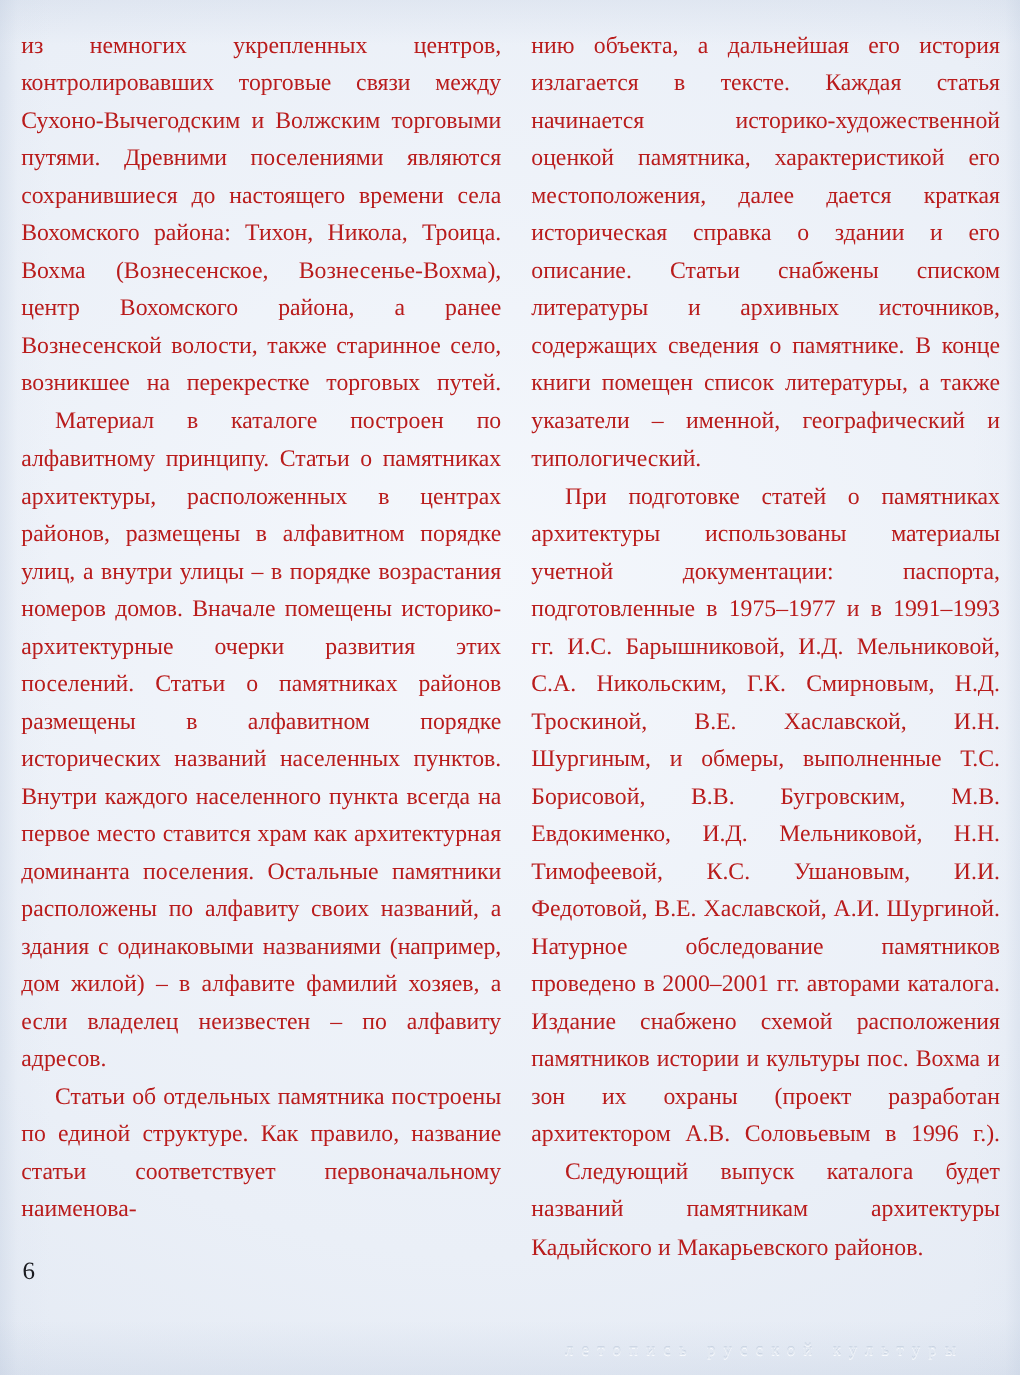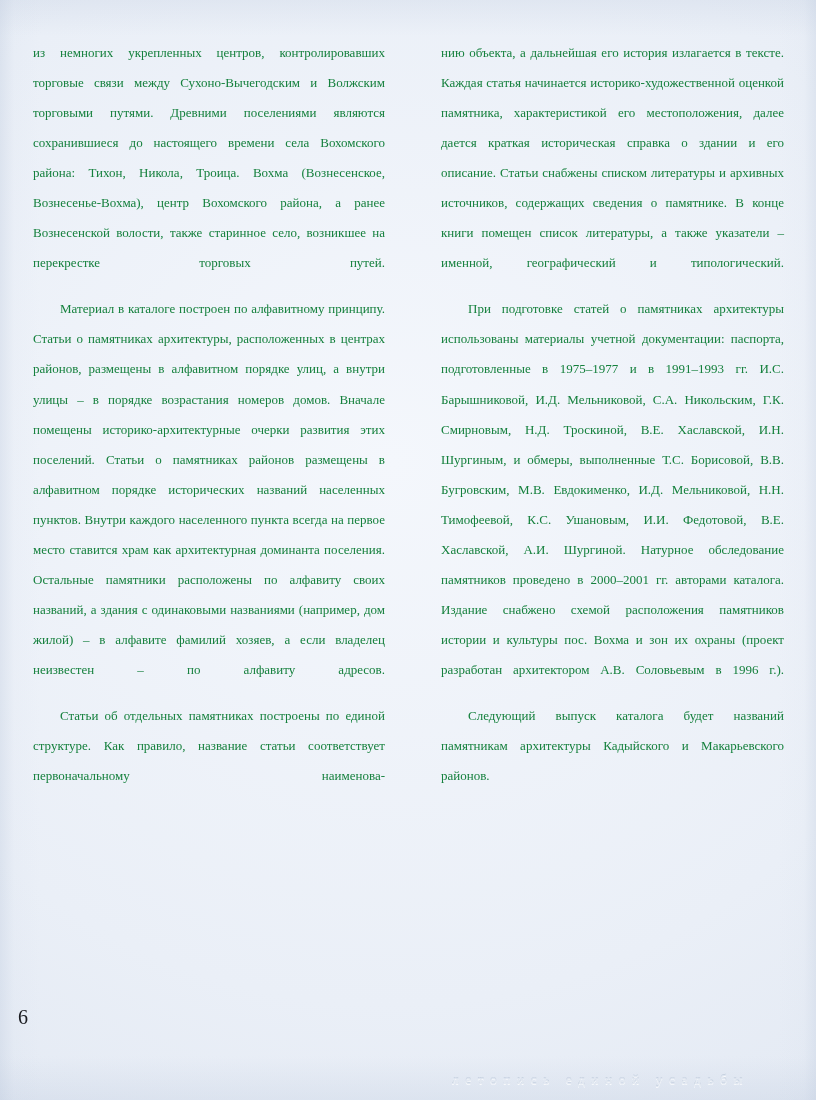--- a/index.html
+++ b/index.html
@@ -47,27 +47,27 @@
 
   .col {
     position: absolute;
     top: 0;
     width: 384px;
   }
   .col-left  { left: 0; }
   .col-right { left: 408px; width: 375px; }
 
   p {
-    margin: 16px;
+    margin: 0;
     text-align: justify;
     text-align-last: left;
     text-justify: inter-word;
-    font-size: 13px;
+    font-size: 19px;
     line-height: 30.05px;
-    color: #15803d;
+    color: #b91c1c;
     text-indent: 27px;
     word-spacing: 0.2px;
     -webkit-font-smoothing: antialiased;
   }
   p.cont {
     text-indent: 0;
   }
   p.last-full {
     text-align-last: justify;
   }
@@ -99,28 +99,28 @@
 
 <div class="paper"></div>
 
 <div class="page">
 
   <div class="columns">
 
     <div class="col col-left">
       <p class="cont last-full">из немногих укрепленных центров, контролировавших торговые связи между Сухоно-Вычегодским и Волжским торговыми путями. Древними поселениями являются сохранившиеся до настоящего времени села Вохомского района: Тихон, Никола, Троица. Вохма (Вознесенское, Вознесенье-Вохма), центр Вохомского района, а ранее Вознесенской волости, также старинное село, возникшее на перекрестке торговых путей.</p>
       <p class="last-full">Материал в каталоге построен по алфавитному принципу. Статьи о памятниках архитектуры, расположенных в центрах районов, размещены в алфавитном порядке улиц, а внутри улицы – в порядке возрастания номеров домов. Вначале помещены историко-архитектурные очерки развития этих поселений. Статьи о памятниках районов размещены в алфавитном порядке исторических названий населенных пунктов. Внутри каждого населенного пункта всегда на первое место ставится храм как архитектурная доминанта поселения. Остальные памятники расположены по алфавиту своих названий, а здания с одинаковыми названиями (например, дом жилой) – в алфавите фамилий хозяев, а если владелец неизвестен – по алфавиту адресов.</p>
-      <p class="last-full">Статьи об отдельных памятниках построены по единой структуре. Как правило, название статьи соответствует первоначальному наименова-</p>
+      <p class="last-full">Статьи об отдельных памятника построены по единой структуре. Как правило, название статьи соответствует первоначальному наименова-</p>
     </div>
 
     <div class="col col-right">
       <p class="cont last-full">нию объекта, а дальнейшая его история излагается в тексте. Каждая статья начинается историко-художественной оценкой памятника, характеристикой его местоположения, далее дается краткая историческая справка о здании и его описание. Статьи снабжены списком литературы и архивных источников, содержащих сведения о памятнике. В конце книги помещен список литературы, а также указатели – именной, географический и типологический.</p>
       <p class="last-full">При подготовке статей о памятниках архитектуры использованы материалы учетной документации: паспорта, подготовленные в 1975–1977 и в 1991–1993 гг. И.С. Барышниковой, И.Д. Мельниковой, С.А. Никольским, Г.К. Смирновым, Н.Д. Троскиной, В.Е. Хаславской, И.Н. Шургиным, и обмеры, выполненные Т.С. Борисовой, В.В. Бугровским, М.В. Евдокименко, И.Д. Мельниковой, Н.Н. Тимофеевой, К.С. Ушановым, И.И. Федотовой, В.Е. Хаславской, А.И. Шургиной. Натурное обследование памятников проведено в 2000–2001 гг. авторами каталога. Издание снабжено схемой расположения памятников истории и культуры пос. Вохма и зон их охраны (проект разработан архитектором А.В. Соловьевым в 1996 г.).</p>
       <p>Следующий выпуск каталога будет названий памятникам архитектуры Кадыйского и Макарьевского районов.</p>
     </div>
 
   </div>
 
   <div class="page-number">6</div>
 
-  <div class="watermark">летопись единой усадьбы</div>
+  <div class="watermark">летопись русской культуры</div>
 
 </div>
 
 </body></html>

